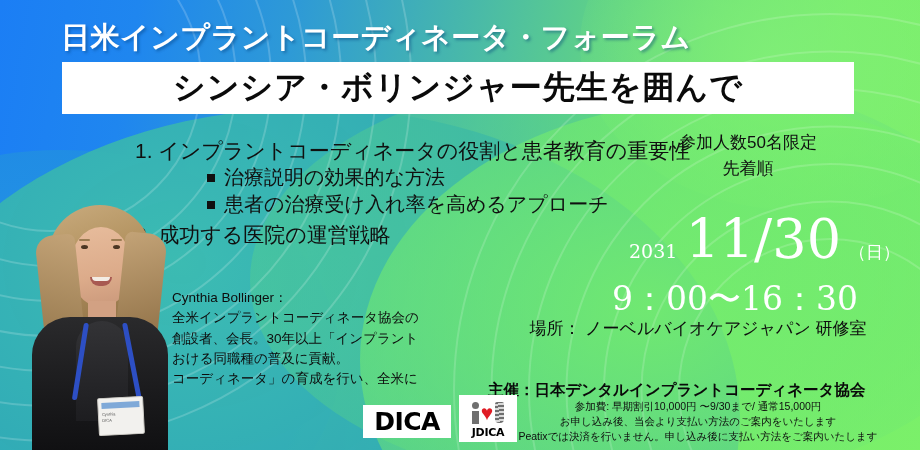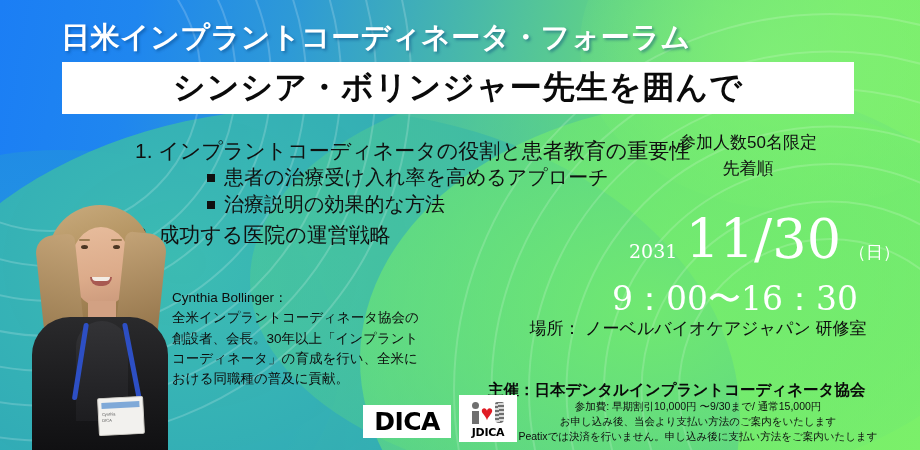--- a/index.html
+++ b/index.html
@@ -204,35 +204,35 @@
 
   <div class="kicker">日米インプラントコーディネータ・フォーラム</div>
   <div class="title-band">
     <div class="t">シンシア・ボリンジャー先生を囲んで</div>
   </div>
 
   <div class="agenda">
     <div class="ag-1">1. インプラントコーディネータの役割と患者教育の重要性</div>
     <div class="ag-sub">
       <span class="sq"></span>
-      <span>患者の治療受け入れ率を高めるアプローチ</span>
+      <span>治療説明の効果的な方法</span>
     </div>
     <div class="ag-sub">
       <span class="sq"></span>
-      <span>治療説明の効果的な方法</span>
+      <span>患者の治療受け入れ率を高めるアプローチ</span>
     </div>
     <div class="ag-2">2.  成功する医院の運営戦略</div>
   </div>
 
   <div class="bio">
     <div class="en">Cynthia Bollinger：</div>
     <div>全米インプラントコーディネータ協会の</div>
     <div>創設者、会長。30年以上「インプラント</div>
+    <div>おける同職種の普及に貢献。</div>
     <div>コーディネータ」の育成を行い、全米に</div>
-    <div>おける同職種の普及に貢献。</div>
   </div>
 
   <div class="portrait">
     <div class="p-hair"></div>
     <div class="p-face"></div>
     <div class="p-brow l"></div>
     <div class="p-brow r"></div>
     <div class="p-eye l"></div>
     <div class="p-eye r"></div>
     <div class="p-mouth"></div>

